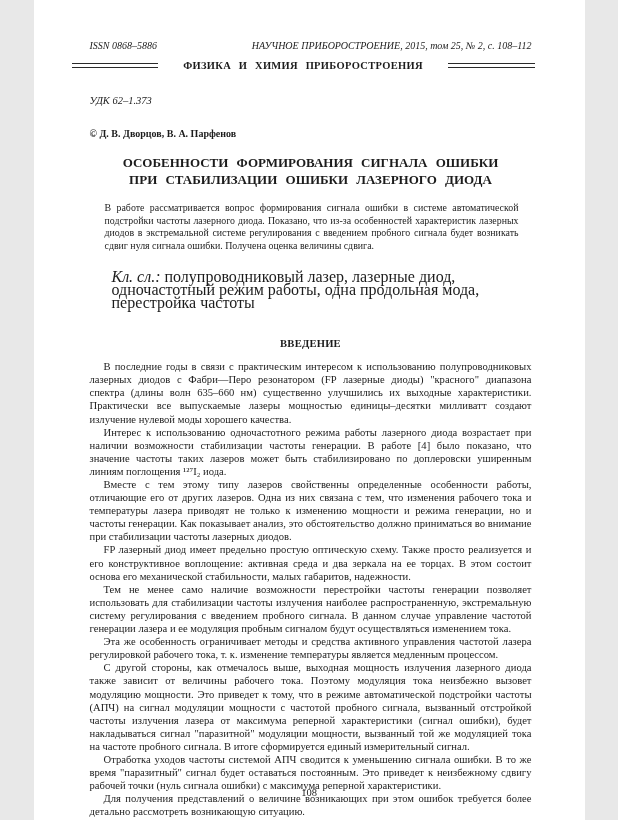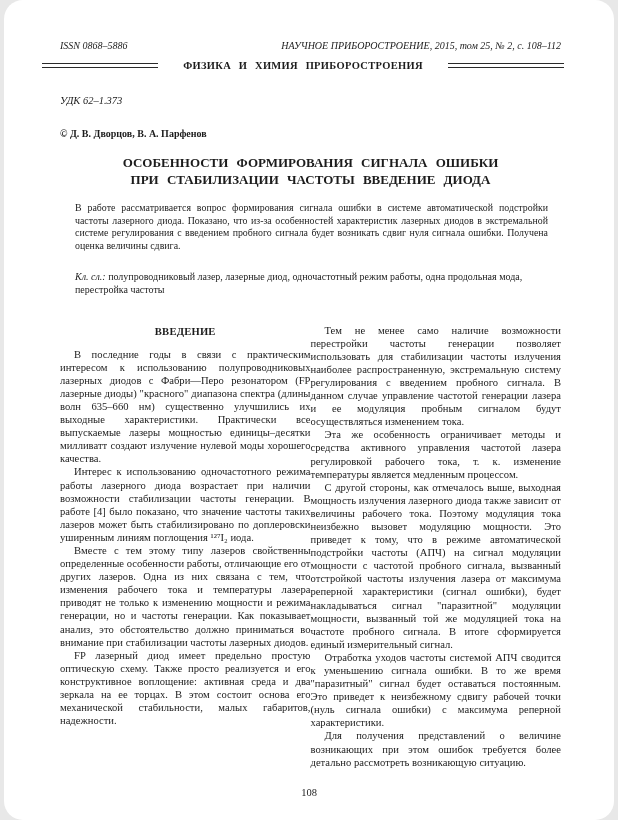--- a/index.html
+++ b/index.html
@@ -2,30 +2,29 @@
 <html lang="ru"><head>
 <meta charset="utf-8">
 <style>
   html, body {
     margin: 0;
     padding: 0;
     background: #e8e8e8;
   }
   .page {
     position: relative;
-    width: 610px;
+    width: 551px;
     height: 820px;
     margin: 0 auto;
     background: #ffffff;
     color: #1c1c1c;
     font-family: "Liberation Serif", "DejaVu Serif", serif;
     box-sizing: border-box;
     padding: 40px 53px 0 56px;
     overflow: hidden;
-    border-radius: 19px;
   }
   .page-header {
     display: flex;
     justify-content: space-between;
     align-items: baseline;
     font-style: italic;
     font-size: 10px;
     margin-bottom: 9px;
   }
   .section-rule-row {
@@ -67,28 +66,29 @@
     word-spacing: 0.38em;
     margin: 0 0 14px 0;
   }
   .abstract {
     font-size: 9.9px;
     line-height: 12.6px;
     text-align: justify;
     margin: 0 13px 19px 15px;
   }
   .keywords {
-    font-size: 10px;
+    font-size: 16px;
     line-height: 12.6px;
     text-align: left;
-    margin: 0 13px 27px 15px;
+    margin: 0 13px 27px 22px;
   }
   .kw-label { font-style: italic; }
   .columns {
     display: flex;
+    flex-direction: column;
   }
   .col {
     flex: 1 1 0;
     min-width: 0;
   }
   .intro-heading {
     font-size: 10.6px;
     font-weight: bold;
     text-align: center;
     margin: 2px 0 11px 0;
@@ -127,21 +127,21 @@
     <span class="section-title">ФИЗИКА И ХИМИЯ ПРИБОРОСТРОЕНИЯ</span>
     <span class="double-rule"></span>
   </div>
 
   <div class="udk">УДК 62–1.373</div>
 
   <div class="authors">© Д. В. Дворцов, В. А. Парфенов</div>
 
   <h1 class="article-title">
     <span>ОСОБЕННОСТИ ФОРМИРОВАНИЯ СИГНАЛА ОШИБКИ</span><br>
-    <span>ПРИ СТАБИЛИЗАЦИИ ЧАСТОТЫ ВВЕДЕНИЕ ДИОДА</span>
+    <span>ПРИ СТАБИЛИЗАЦИИ ОШИБКИ ЛАЗЕРНОГО ДИОДА</span>
   </h1>
 
   <p class="abstract">В работе рассматривается вопрос формирования сигнала ошибки в системе автоматической подстройки частоты лазерного диода. Показано, что из-за особенностей характеристик лазерных диодов в экстремальной системе регулирования с введением пробного сигнала будет возникать сдвиг нуля сигнала ошибки. Получена оценка величины сдвига.</p>
 
   <p class="keywords"><span class="kw-label">Кл. сл.:</span><span> полупроводниковый лазер, лазерные диод, одночастотный режим работы, одна продольная мода, перестройка частоты</span></p>
 
   <div class="columns">
     <div class="col">
       <h2 class="intro-heading">ВВЕДЕНИЕ</h2>
       <p class="body-par">В последние годы в связи с практическим интересом к использованию  полупроводниковых лазерных диодов с Фабри—Перо резонатором (FP лазерные диоды) "красного" диапазона спектра (длины волн 635–660 нм) существенно улучшились их выходные характеристики. Практически все выпускаемые лазеры мощностью единицы–десятки милливатт создают излучение нулевой моды хорошего качества.</p>

